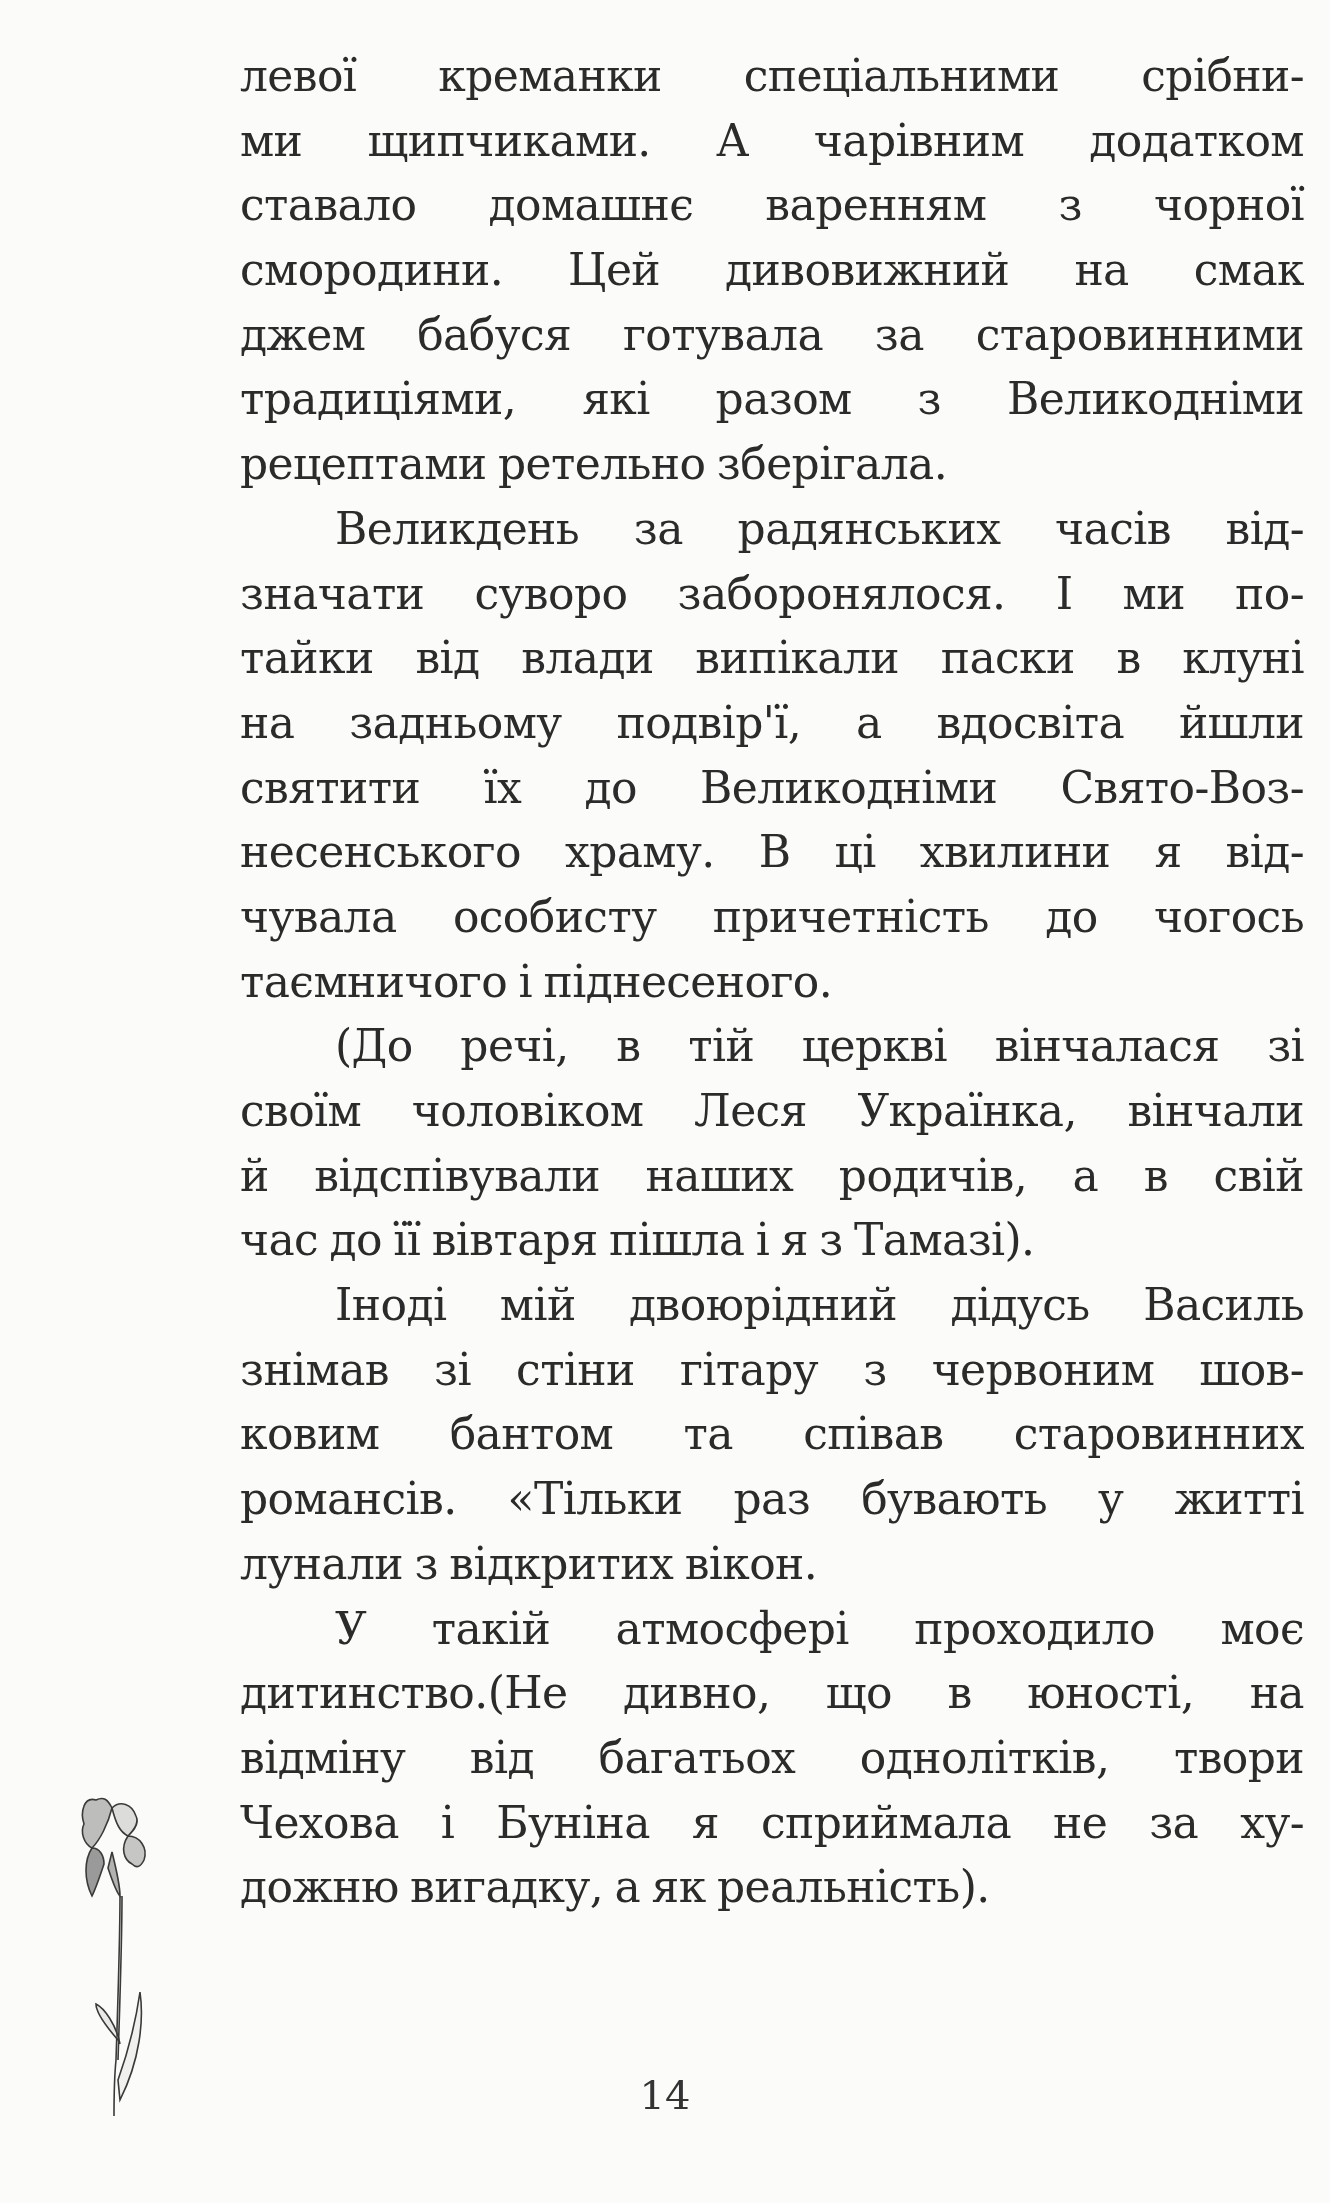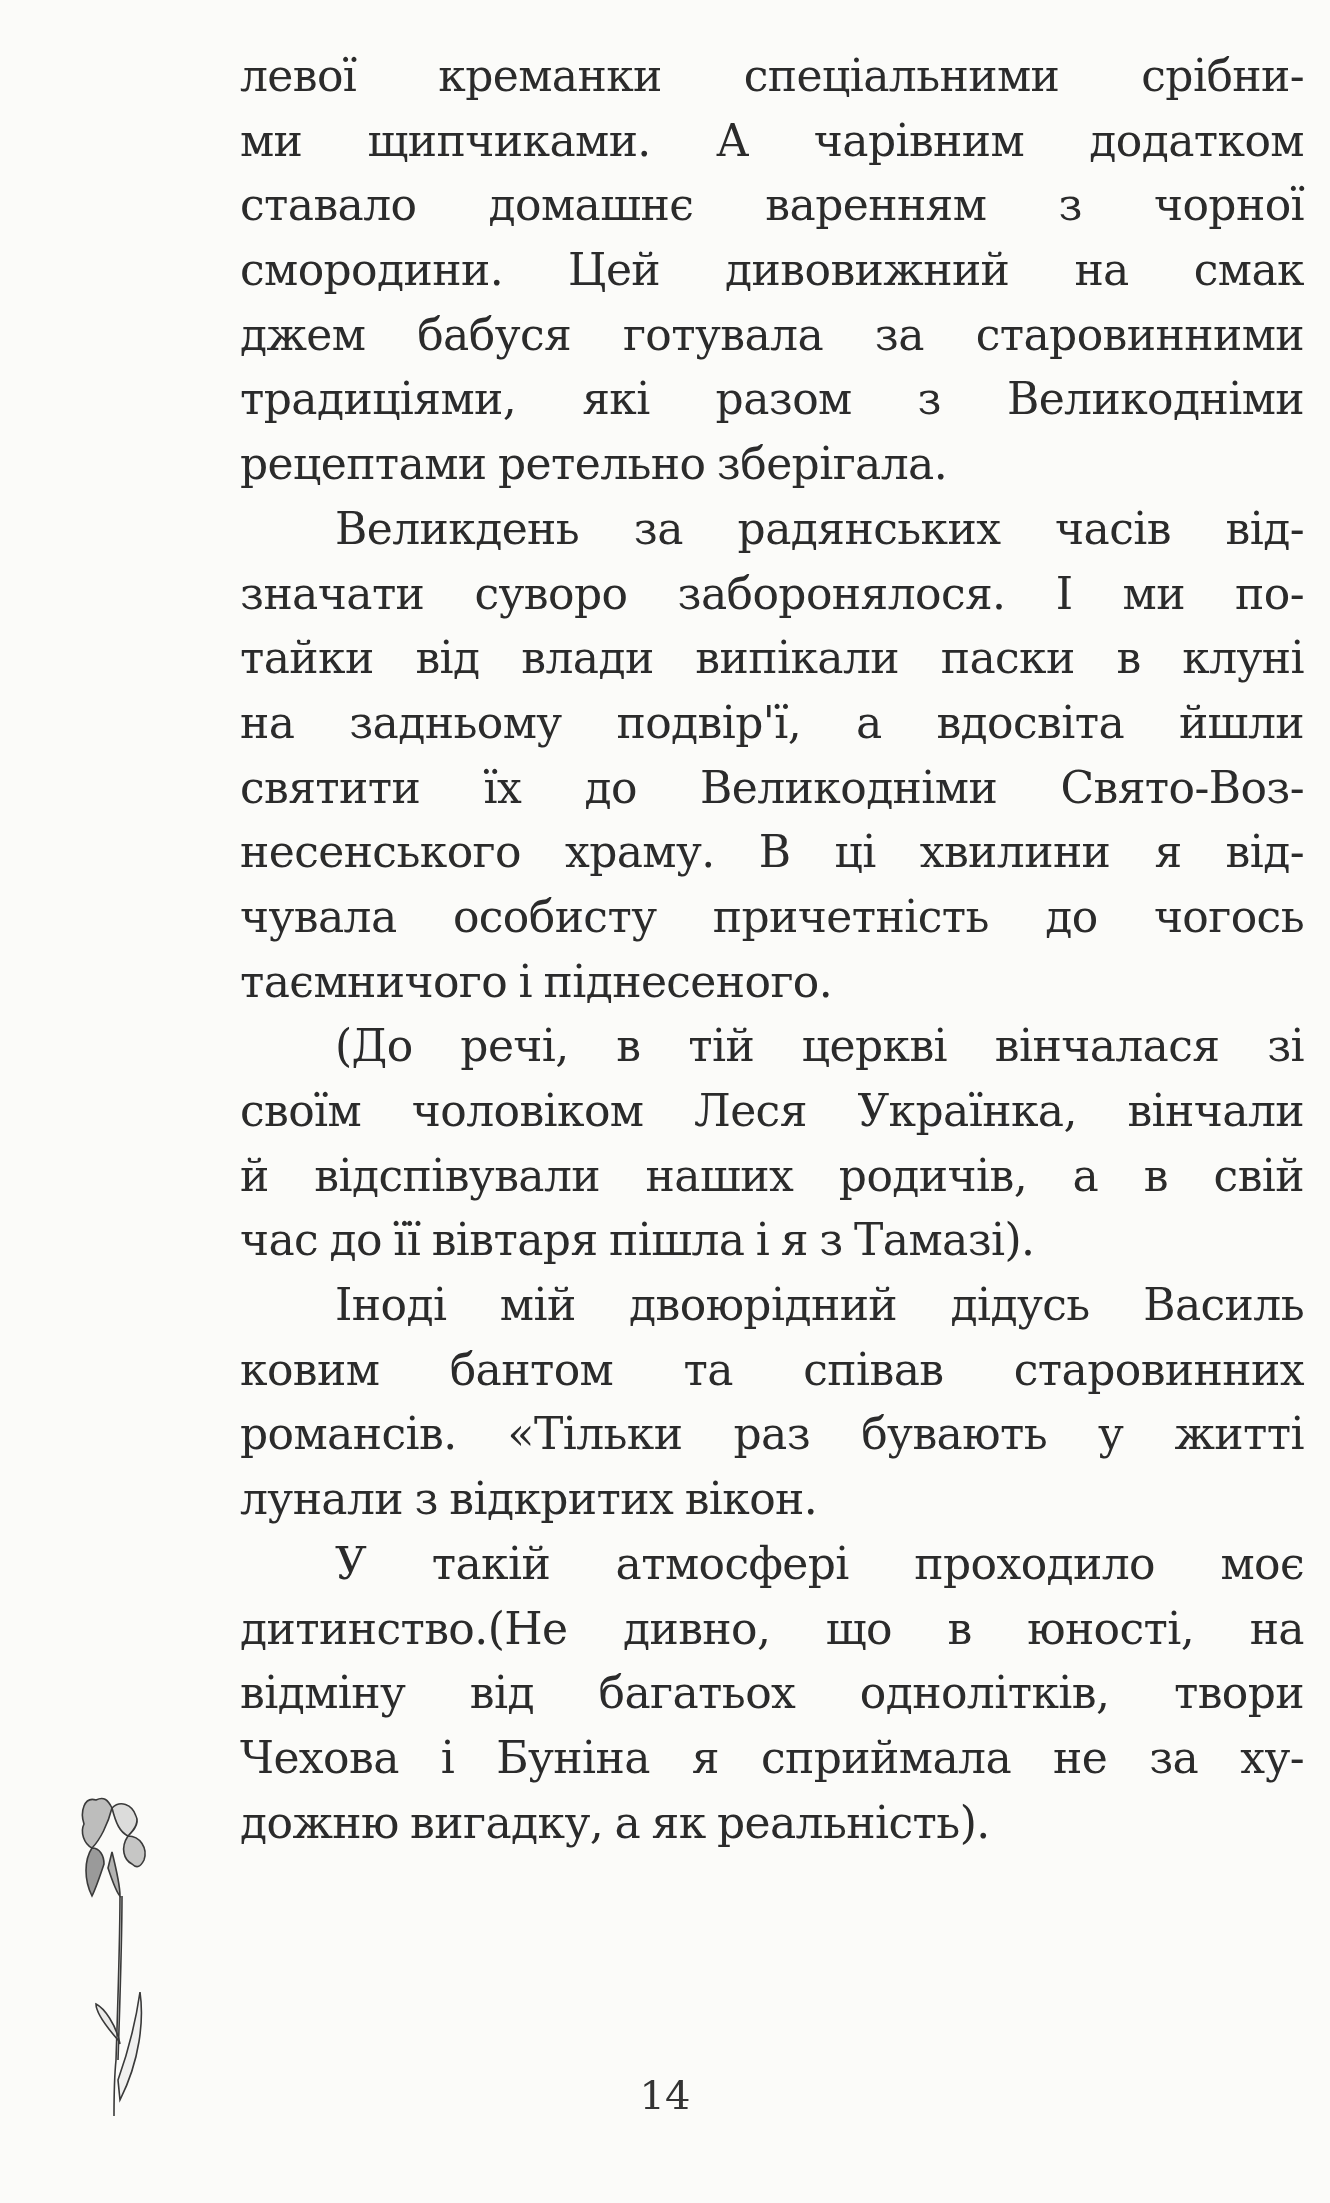--- a/index.html
+++ b/index.html
@@ -81,20 +81,21 @@
       <span class="line">на задньому подвір'ї, а вдосвіта йшли</span>
       <span class="line">святити їх до Великодніми Свято-Воз-</span>
       <span class="line">несенського храму. В ці хвилини я від-</span>
       <span class="line">чувала особисту причетність до чогось</span>
       <span class="line last">таємничого і піднесеного.</span>
       <span class="line indent">(До речі, в тій церкві вінчалася зі</span>
       <span class="line">своїм чоловіком Леся Українка, вінчали</span>
       <span class="line">й відспівували наших родичів, а в свій</span>
       <span class="line last">час до її вівтаря пішла і я з Тамазі).</span>
       <span class="line indent">Іноді мій двоюрідний дідусь Василь</span>
+      <span class="line">знімав зі стіни гітару з червоним шов-</span>
       <span class="line">ковим бантом та співав старовинних</span>
       <span class="line">романсів. «Тільки раз бувають у житті</span>
       <span class="line last">лунали з відкритих вікон.</span>
       <span class="line indent">У такій атмосфері проходило моє</span>
       <span class="line">дитинство.(Не дивно, що в юності, на</span>
       <span class="line">відміну від багатьох однолітків, твори</span>
       <span class="line">Чехова і Буніна я сприймала не за ху-</span>
       <span class="line last">дожню вигадку, а як реальність).</span>
     </div>
 

